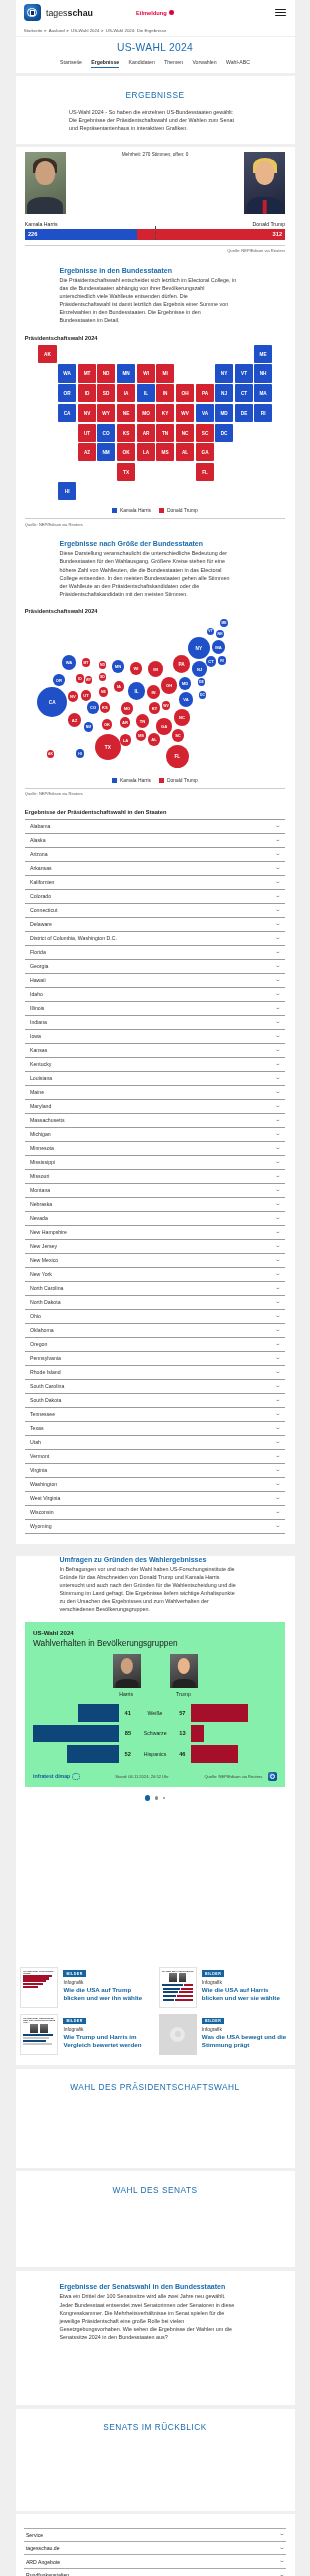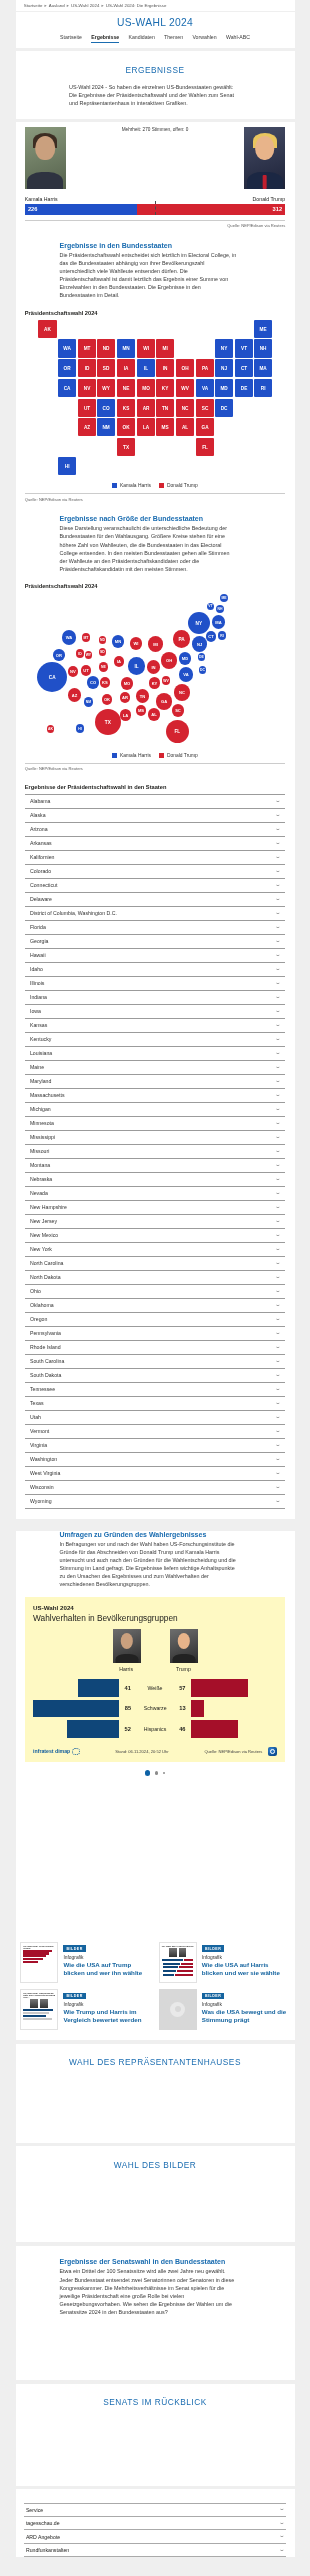--- a/index.html
+++ b/index.html
@@ -62,21 +62,21 @@
   .tile{position:absolute;width:18.6px;height:18.6px;border-radius:1px;display:flex;align-items:center;justify-content:center;color:#fff;font-size:4.7px;font-weight:700;}
   
   .bubblemap{position:relative;height:155px;margin:0 9.3px;}
   .bubble{position:absolute;border-radius:50%;display:flex;align-items:center;justify-content:center;color:#fff;font-weight:700;}
   
   .accordion{margin:3.1px 9.3px 7.2px;}
   .acc-row{display:flex;align-items:center;justify-content:space-between;height:13px;border-top:0.5px solid #9b9b9b;padding:0 5.2px;font-size:5.2px;color:#333;cursor:pointer;}
   .acc-row:last-child{border-bottom:0.5px solid #9b9b9b;}
   .chev{color:#555;font-size:4.7px;line-height:1;transform:scaleX(1.6);}
   
-  .widget{margin:8.3px 9.3px 0;background:#fef9c3;padding:7.2px 8.3px 6.2px;}
+  .widget{margin:8.3px 9.3px 0;background:#86efac;padding:7.2px 8.3px 6.2px;}
   .w-kicker{font-size:6.2px;font-weight:700;color:#1d1d1b;}
   .w-title{font-size:8.3px;color:#1d1d1b;margin-top:2.1px;}
   .w-photos{display:flex;justify-content:center;gap:29px;margin-top:6.2px;}
   .w-ph{width:28px;height:34px;position:relative;overflow:hidden;background:linear-gradient(160deg,#6e6e6e,#2b2b2b);}
   .w-ph .head{position:absolute;left:50%;top:4.1px;transform:translateX(-50%);width:12.4px;height:15.5px;border-radius:50%;background:#caa07e;}
   .w-ph.trump .head{background:#e8b48a;}
   .w-ph .body{position:absolute;left:50%;bottom:-4.1px;transform:translateX(-50%);width:23px;height:13.4px;border-radius:40% 40% 0 0;background:#222;}
   .w-names{display:flex;justify-content:center;gap:43px;font-size:5.2px;color:#1d1d1b;margin-top:3.1px;}
   .w-chart{margin-top:5.2px;}
   .w-row{display:flex;align-items:center;height:20.7px;}
@@ -119,20 +119,33 @@
   .f-acc{margin:0 8.3px;}
   .f-row{display:flex;align-items:center;justify-content:space-between;height:12.4px;border-top:0.5px solid #aaa;padding:0 2.1px;font-size:5.2px;color:#1d1d1b;cursor:pointer;}
   .f-row:last-child{border-bottom:0.5px solid #aaa;}
 </style>
 </head>
 <body>
 
 <div class="page">
 
   <header class="card">
+    <div class="topbar">
+      <div class="ts-logo"></div>
+      <div class="brand"><span>tages</span><b>schau</b></div>
+      <div class="alert">
+        <span>Eilmeldung</span>
+        <span class="dot"></span>
+      </div>
+      <div class="burger">
+          <i></i>
+          <i></i>
+          <i></i>
+        </div>
+    </div>
     <nav class="breadcrumb"><a>Startseite</a><span class="sep">▸</span><a>Ausland</a><span class="sep">▸</span><a>US-Wahl 2024</a><span class="sep">▸</span><a>US-Wahl 2024: Die Ergebnisse</a></nav>
     <div class="masthead">
       <h1>US-WAHL 2024</h1>
       <div class="mainnav">
           <span class="tab">Startseite</span>
           <span class="tab active">Ergebnisse</span>
           <span class="tab">Kandidaten</span>
           <span class="tab">Themen</span>
           <span class="tab">Vorwahlen</span>
           <span class="tab">Wahl-ABC</span>
@@ -667,25 +680,25 @@
      <div>
        <span class="t-badge">BILDER</span>
        <div class="t-kicker">Infografik</div>
        <div class="t-title">Was die USA bewegt und die Stimmung prägt</div>
      </div>
    </div>
       </div>
   </section>
 
   <section class="card" style="height:99px;">
-    <h2 class="sec-title">WAHL DES REPRÄSENTANTENHAUSES</h2>
+    <h2 class="sec-title">WAHL DES PRÄSIDENTSCHAFTSWAHL</h2>
   </section>
 
   <section class="card" style="height:96px;">
-    <h2 class="sec-title">WAHL DES BILDER</h2>
+    <h2 class="sec-title">WAHL DES SENATS</h2>
   </section>
 
   <section class="card" style="height:134px;">
     <h3 class="sub-head" style="margin-top:0;padding-top:12.4px;">Ergebnisse der Senatswahl in den Bundesstaaten</h3>
     <p class="sub-text">Etwa ein Drittel der 100 Senatssitze wird alle zwei Jahre neu gewählt. Jeder Bundesstaat entsendet zwei Senatorinnen oder Senatoren in diese Kongresskammer. Die Mehrheitsverhältnisse im Senat spielen für die jeweilige Präsidentschaft eine große Rolle bei vielen Gesetzgebungsvorhaben. Wie sehen die Ergebnisse der Wahlen um die Senatssitze 2024 in den Bundesstaaten aus?</p>
   </section>
 
   <section class="card" style="height:102px;">
     <h2 class="sec-title">SENATS IM RÜCKBLICK</h2>
   </section>

